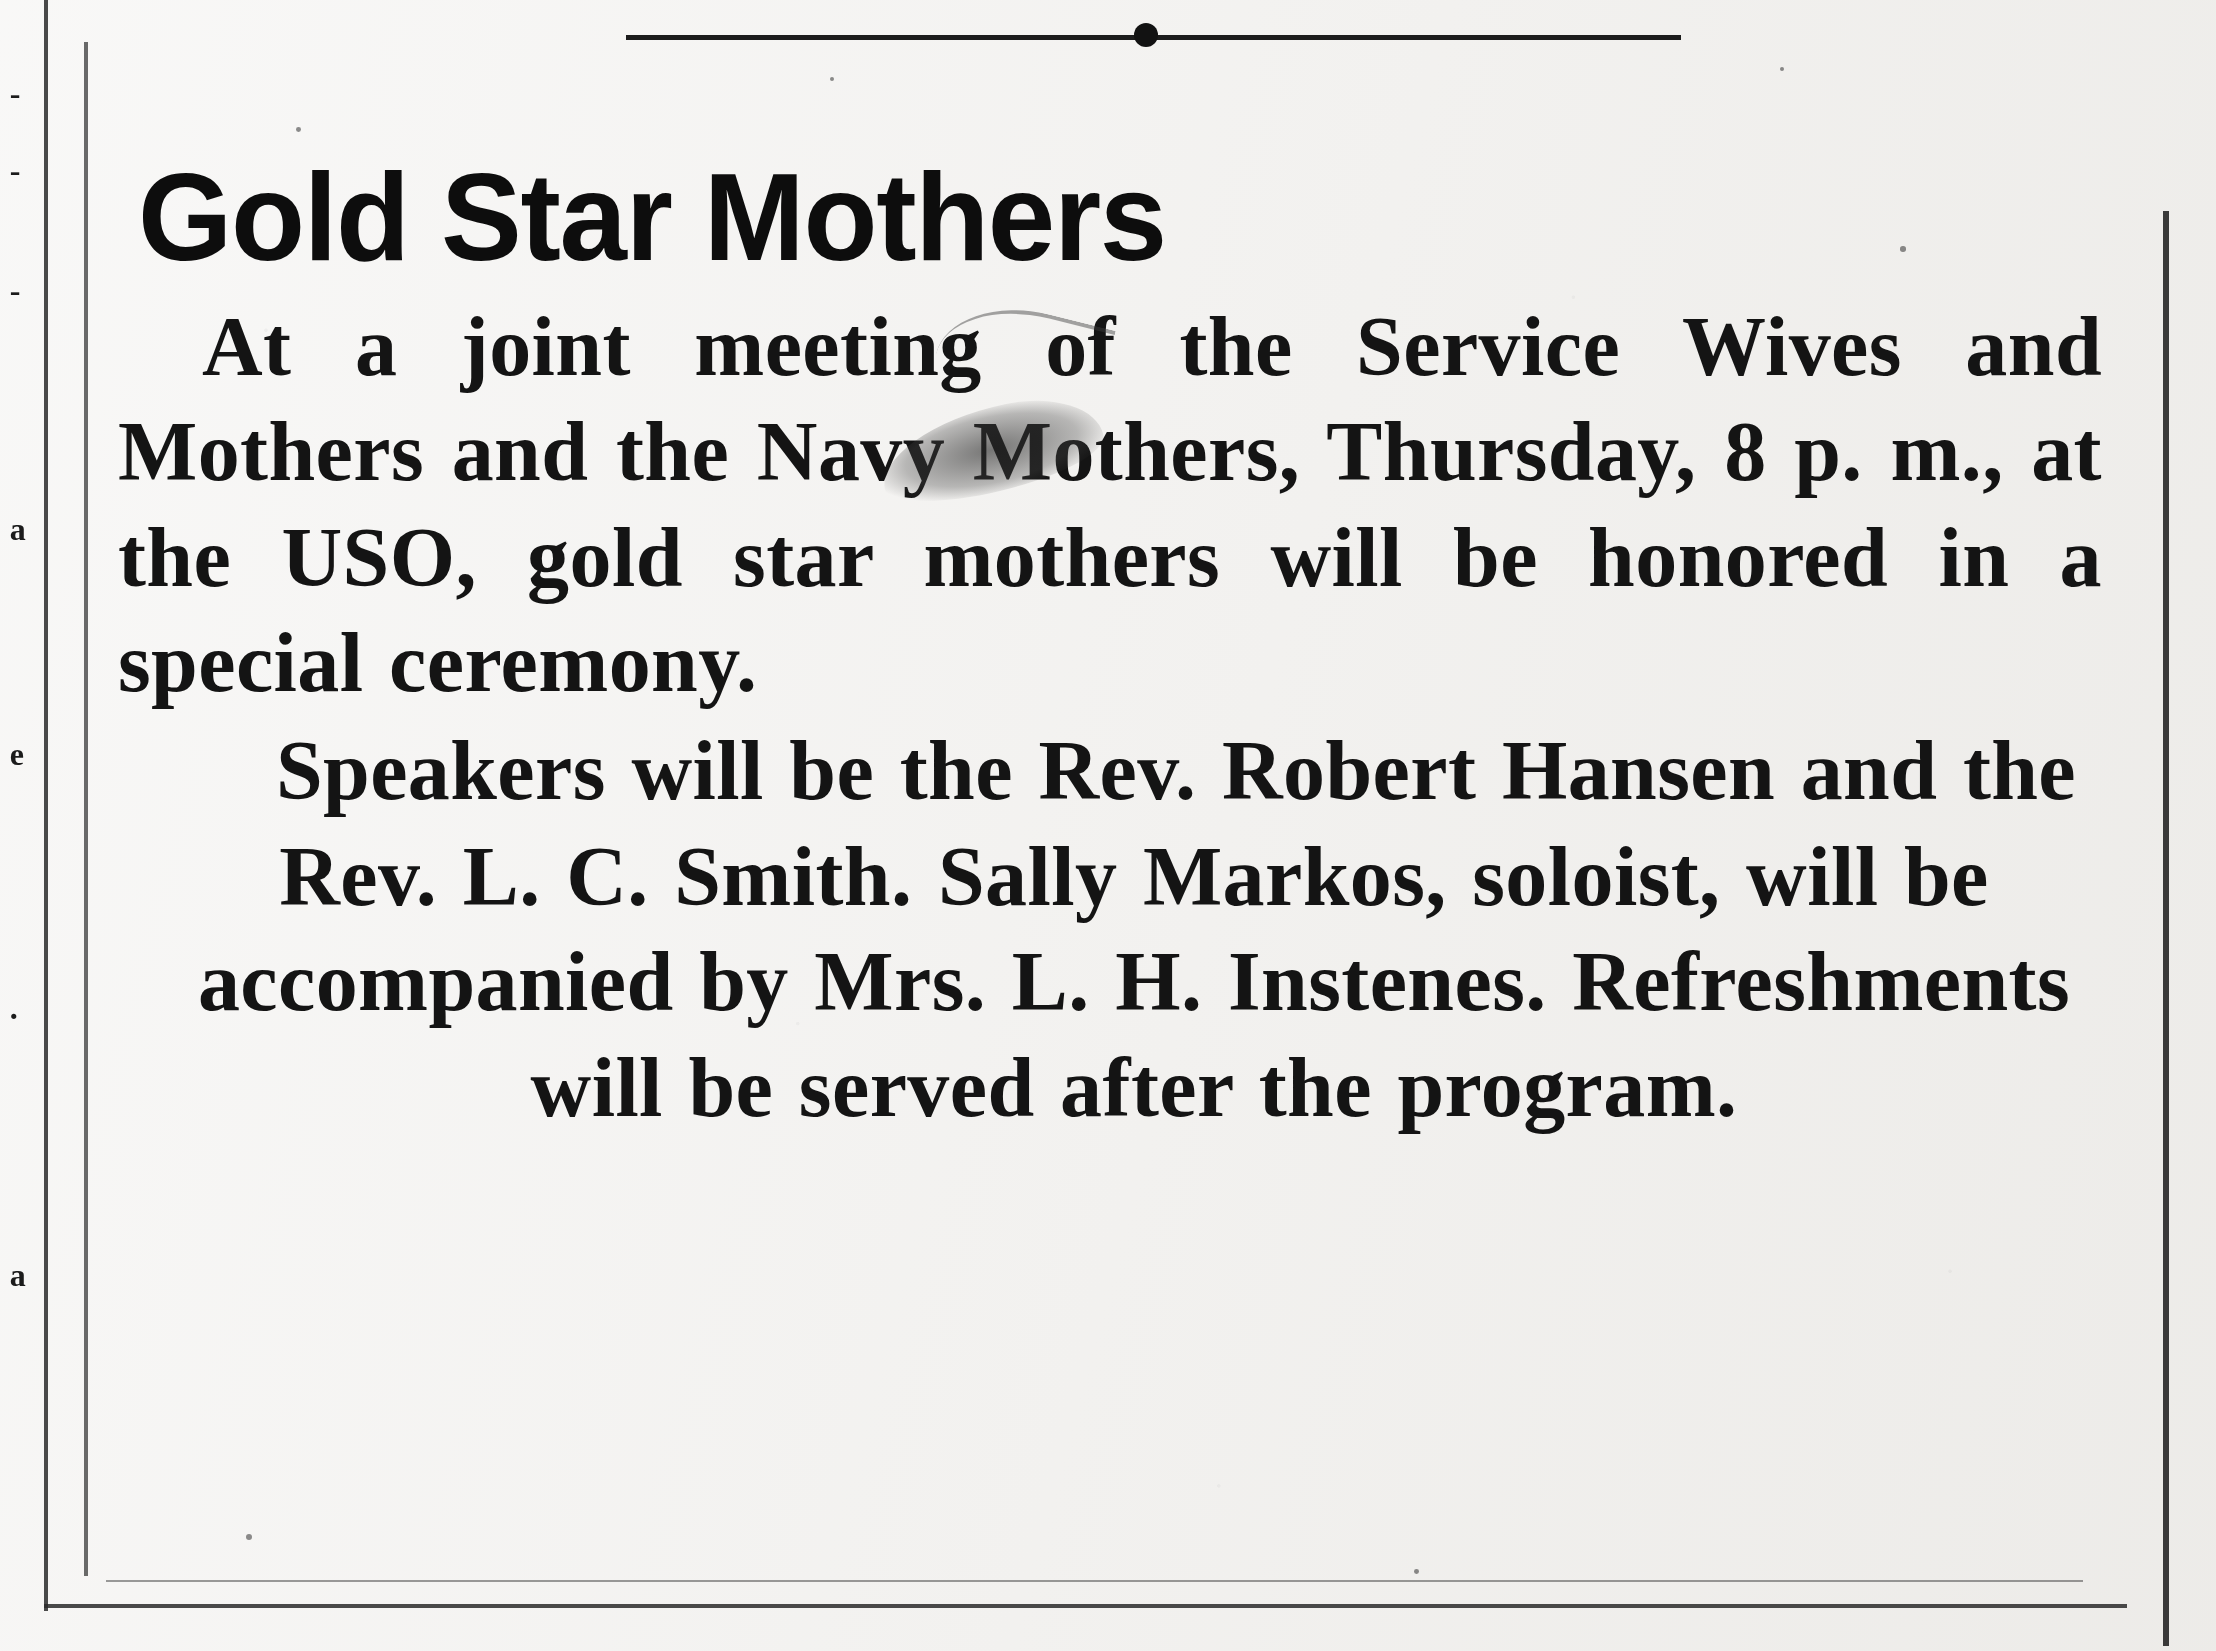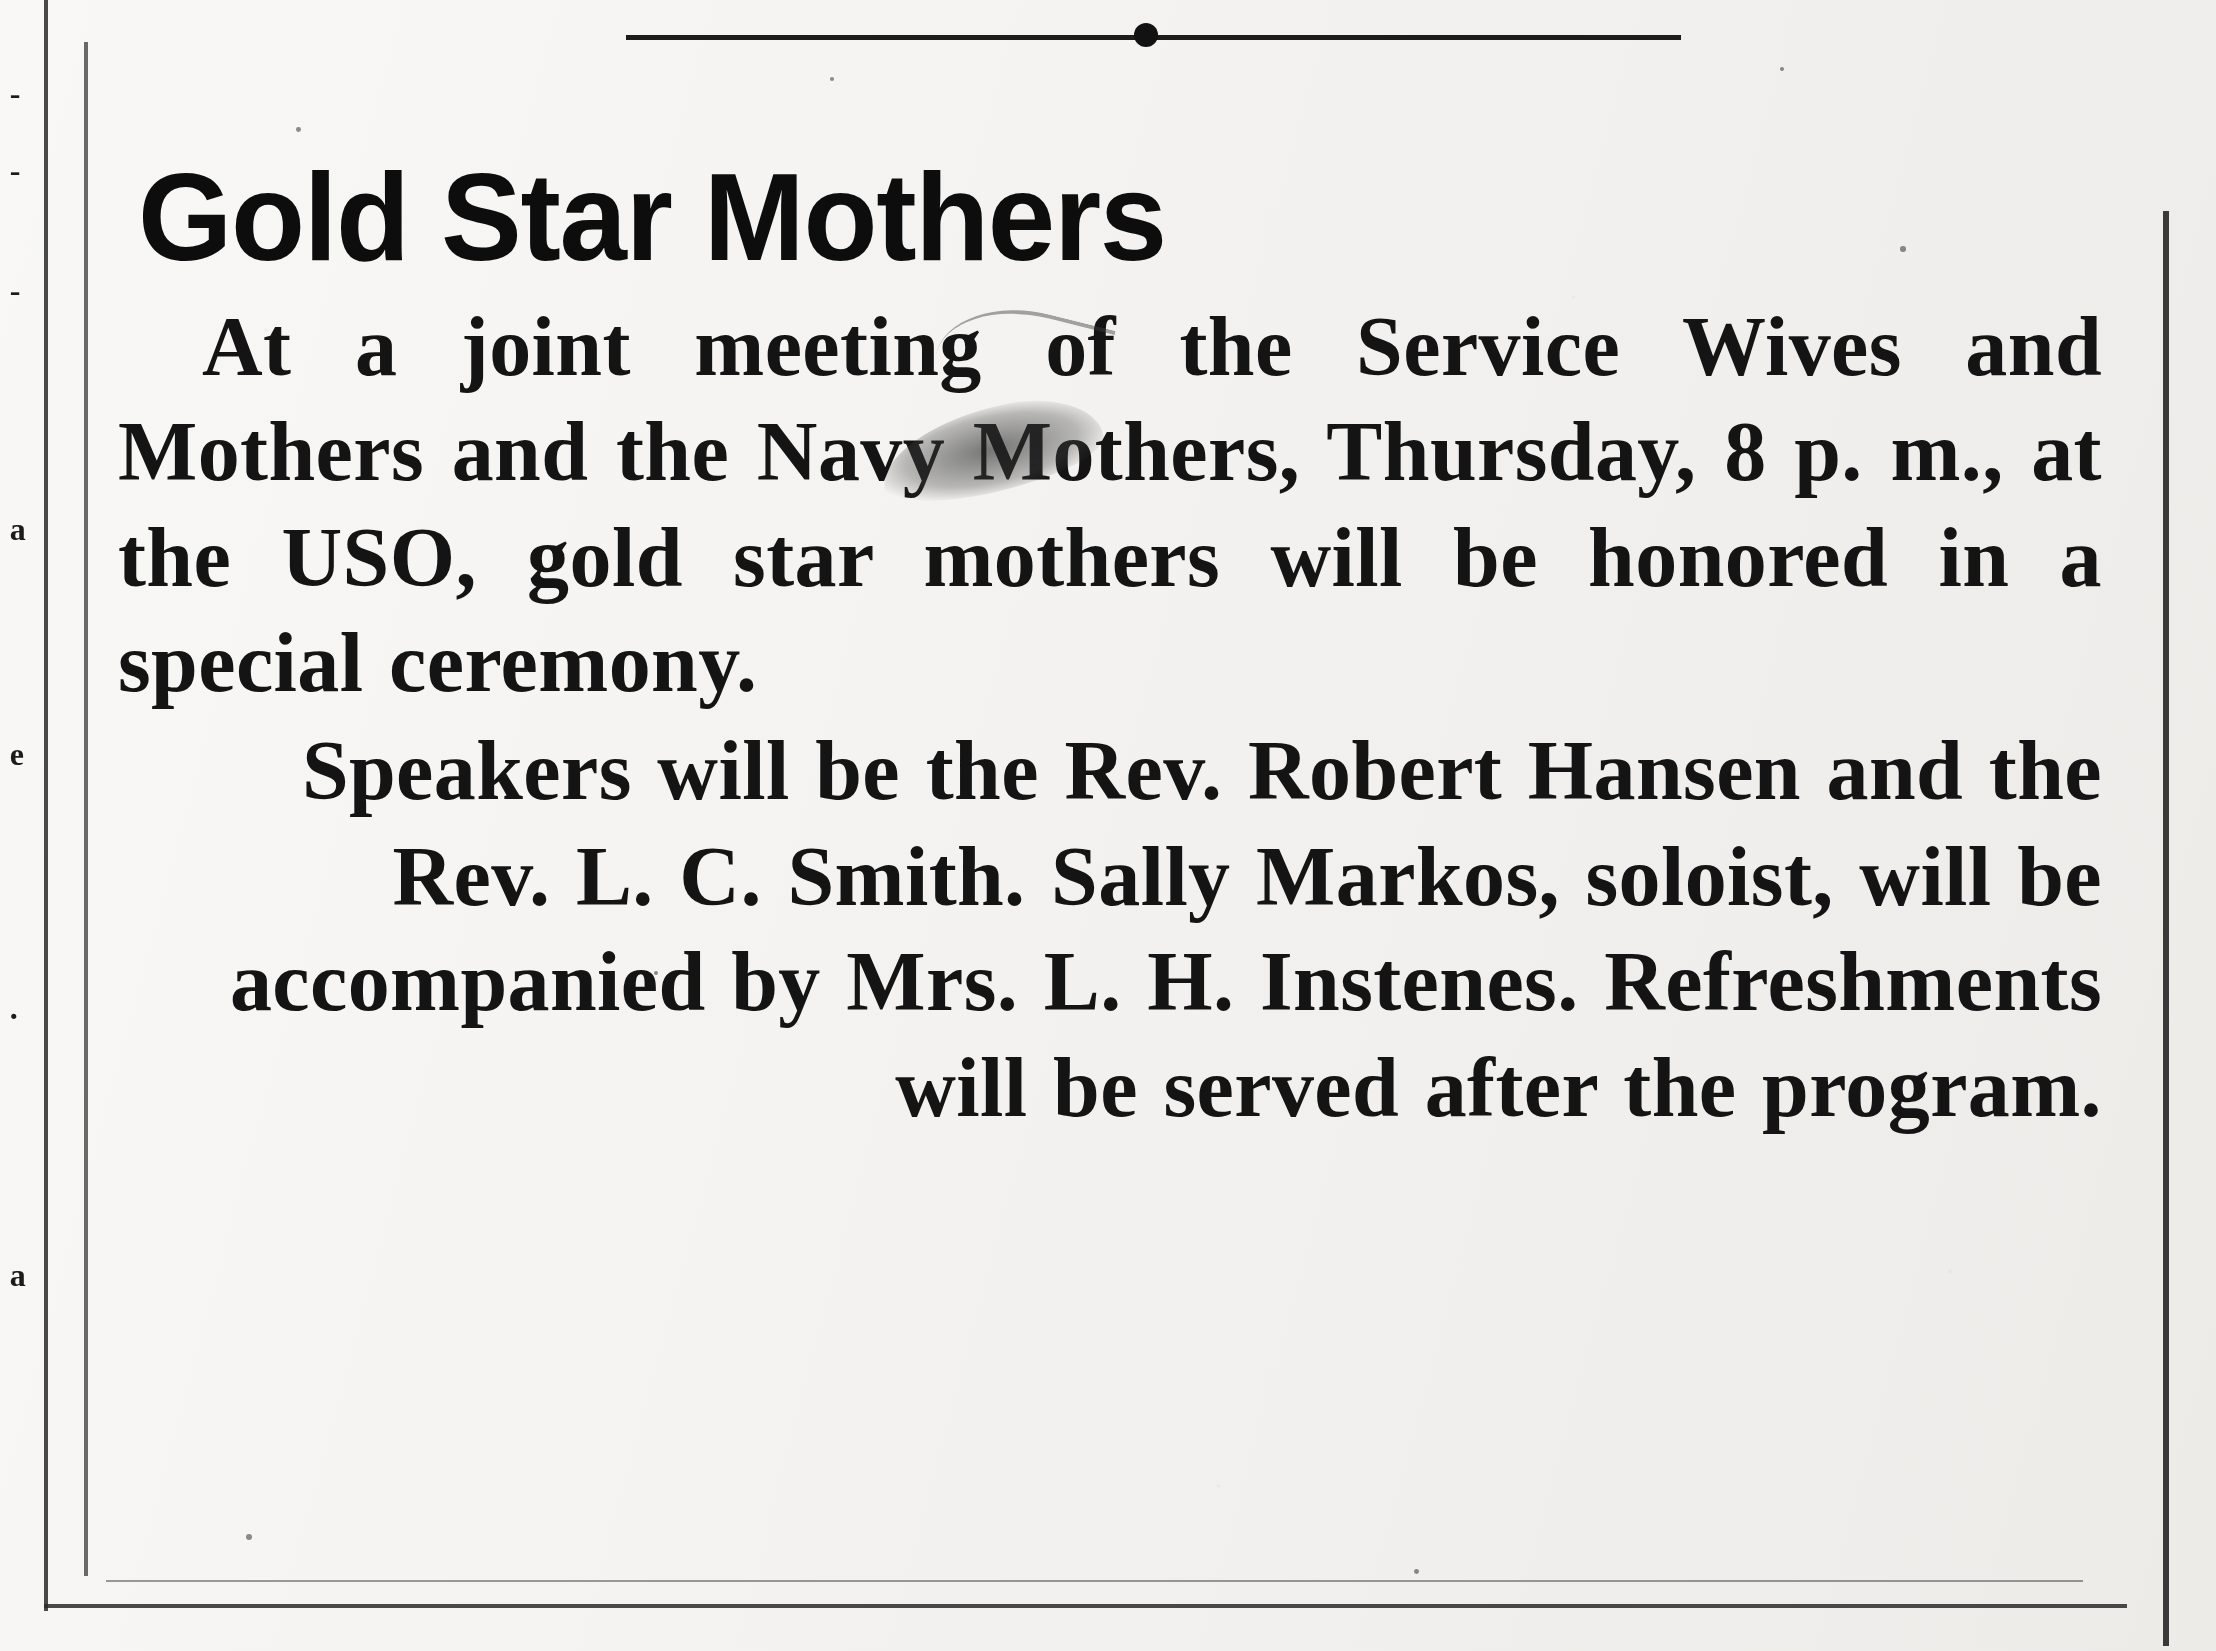--- a/index.html
+++ b/index.html
@@ -144,21 +144,21 @@
   .para {
     margin: 0 0 2.8px 0;
     text-align: justify;
     text-justify: inter-word;
     word-spacing: 4.2px;
   }
   .para.first-indent {
     text-indent: 84px;
   }
   .para:last-child {
-    text-align: right;
+    text-align: center;
     margin-left: 48px;
   }
 
   
   .smudge {
     position: absolute;
     left: 830px;
     top: 281px;
     width: 296px;
     height: 267px;

